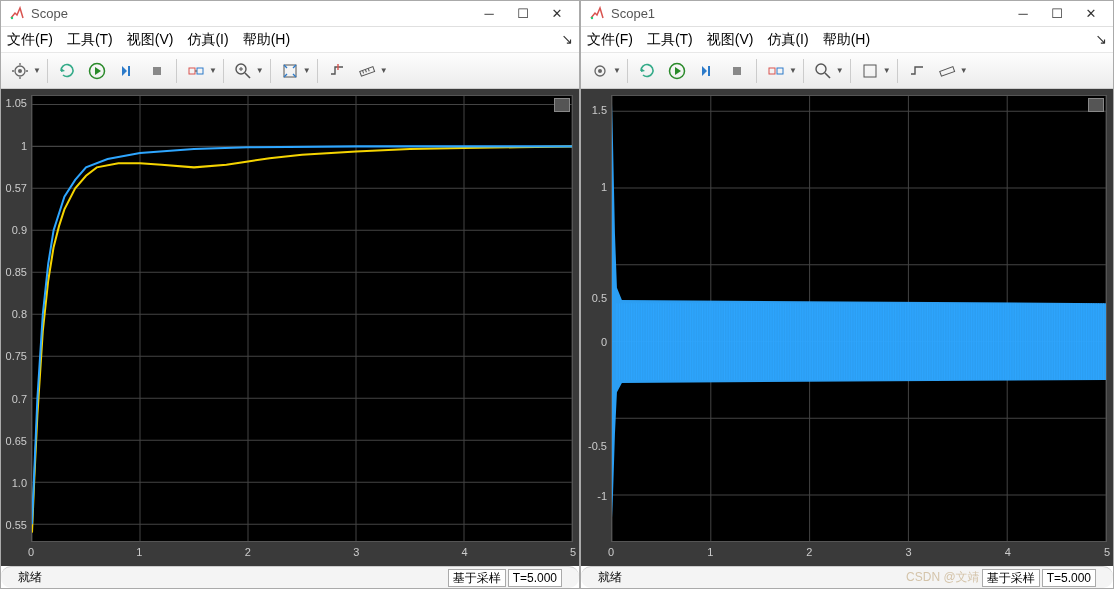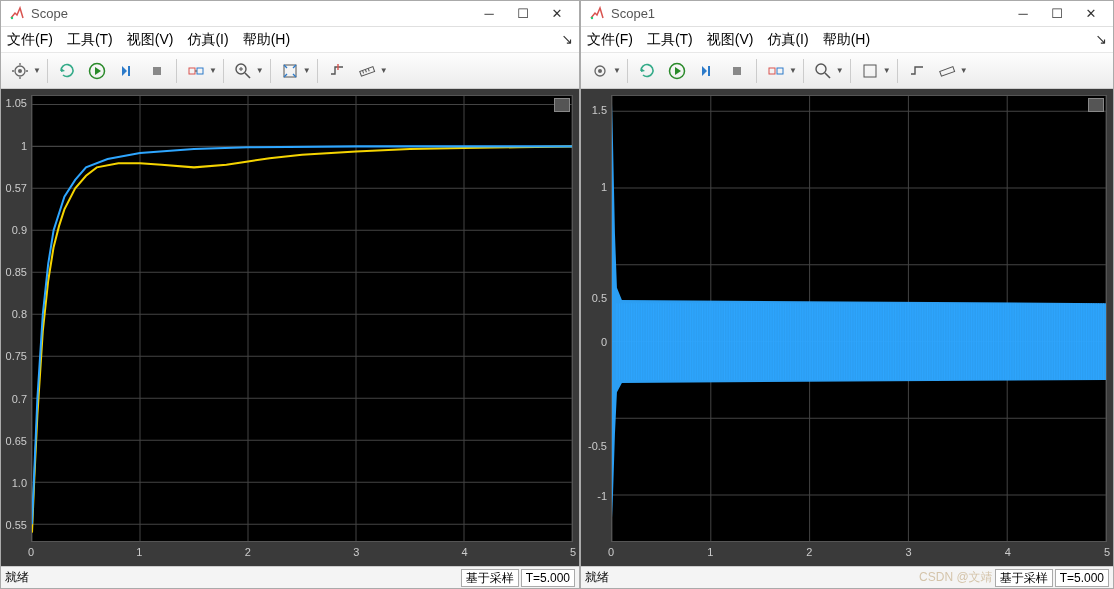--- a/index.html
+++ b/index.html
@@ -24,21 +24,21 @@
 .plot-wrap { flex:1; display:flex; background:#3a3a3a; position:relative; padding:6px 6px 24px 30px; }
 .yaxis { position:absolute; left:0; top:6px; bottom:24px; width:30px; }
 .ylbl { position:absolute; right:4px; transform:translateY(-50%); color:#ccc; font-size:11px; }
 .xaxis { position:absolute; left:30px; right:6px; bottom:2px; height:20px; }
 .xlbl { position:absolute; top:2px; transform:translateX(-50%); color:#ccc; font-size:11px; }
 .plot { flex:1; background:#000; border:1px solid #555; position:relative; overflow:hidden; }
 .legend-toggle { position:absolute; top:2px; right:2px; width:16px; height:14px; background:#555; border:1px solid #888; }
 svg.plot-svg { width:100%; height:100%; display:block; }
 .grid line { stroke:#444; stroke-width:1; }
 
-.statusbar { height:22px; background:#f4f4f4; border-top:1px solid #ccc; display:flex; align-items:center; font-size:12px; padding:0 4px; }
+.statusbar { height:22px; background:#f4f4f4; border-top:1px solid #ccc; display:flex; align-items:center; font-size:12px; padding:0 17px;border-radius:10px; }
 .statusbar .sp { flex:1; }
 .statusbar .fld { border:1px solid #aaa; background:#fff; padding:0 4px; margin-left:2px; height:18px; line-height:16px; }
 .watermark { color:#c7b08b; opacity:.7; }
 </style>
 </head>
 <body>
 
 <div class="scope-window left">
   <div class="titlebar">
     <svg width="16" height="16" viewBox="0 0 16 16">

